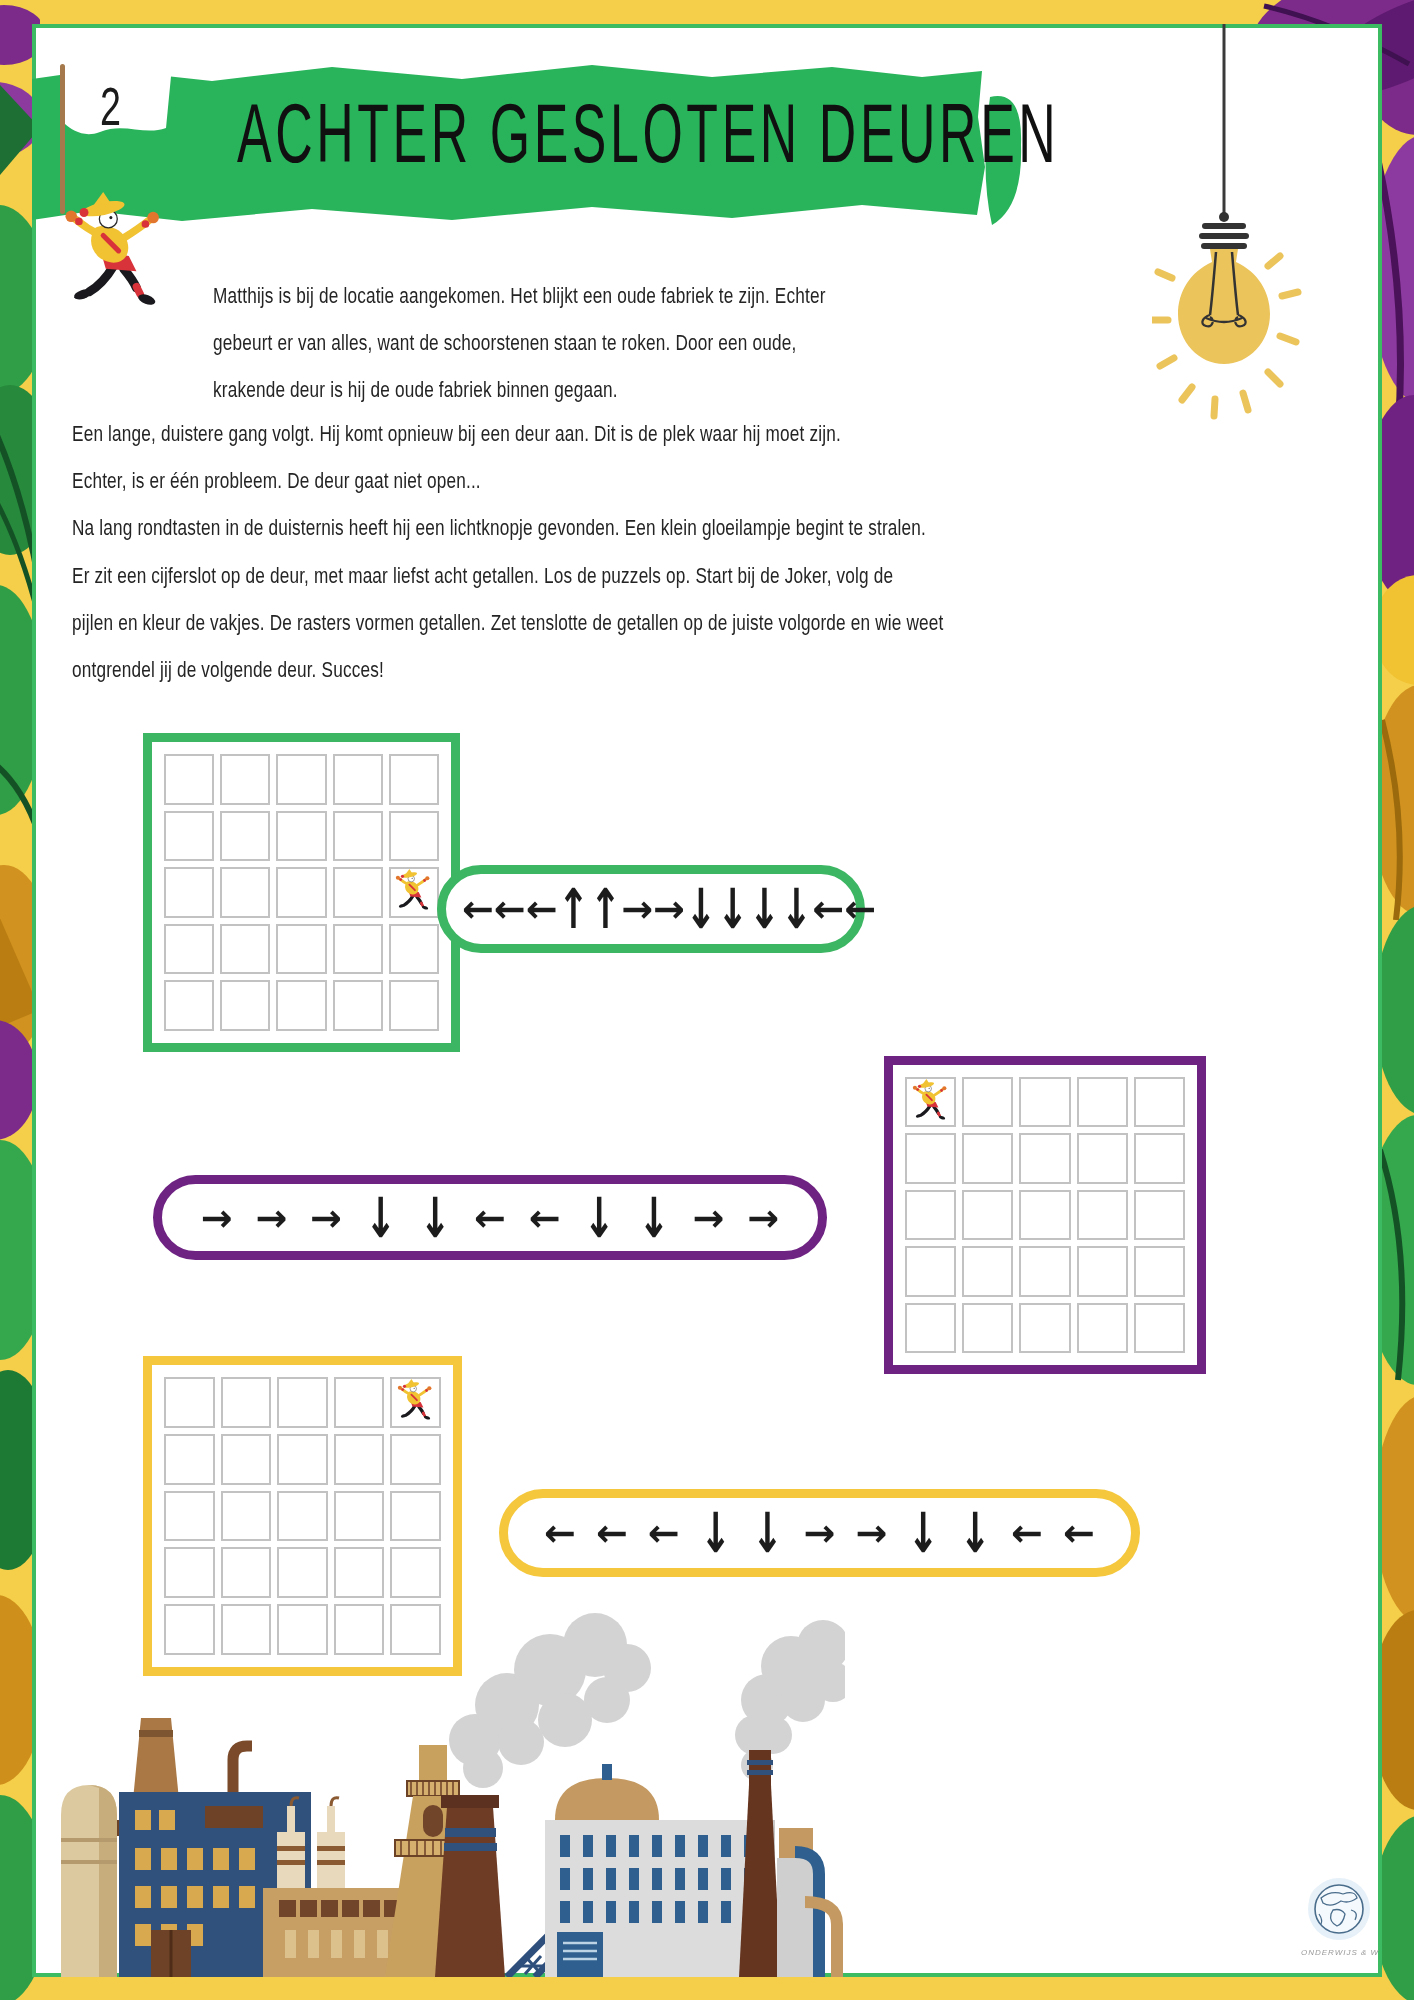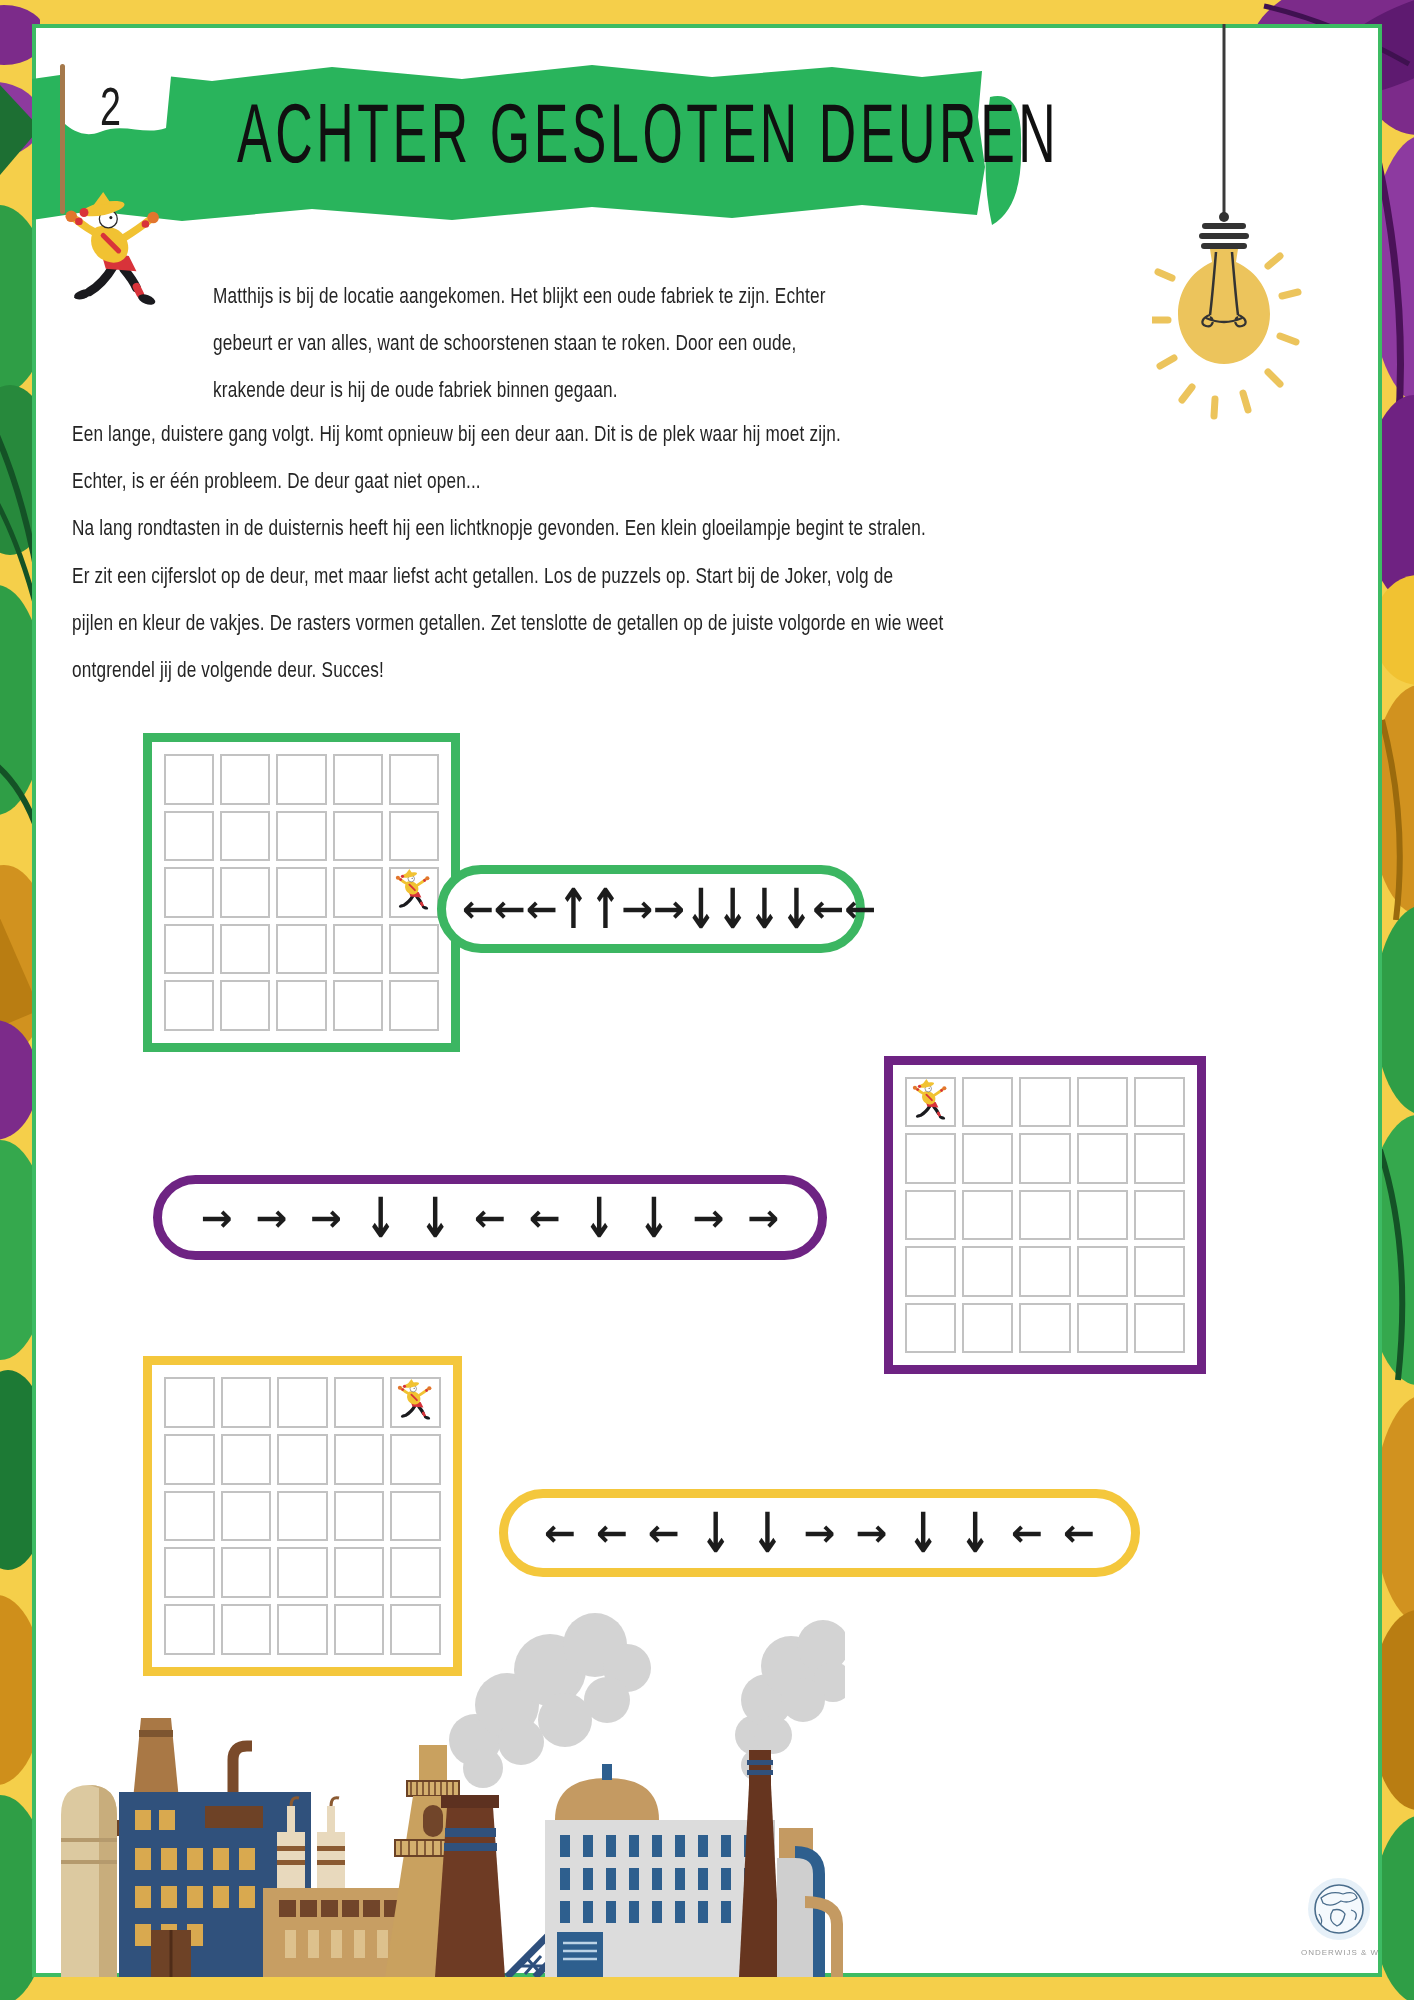--- a/index.html
+++ b/index.html
@@ -23,21 +23,21 @@
   transform:scale(0.86,1.1);transform-origin:left top;white-space:nowrap;}
 .grid-box{position:absolute;z-index:3;background:#fff;border:9px solid var(--accent,#3cb662);
   padding:12px;display:grid;grid-template-columns:repeat(5,1fr);grid-template-rows:repeat(5,1fr);gap:6px;}
 .cell{background:#fff;border:2px solid #c2c2c2;position:relative;display:flex;align-items:center;justify-content:center;}
 .cell svg{width:46px;height:46px;}
 .arrow-pill{position:absolute;z-index:3;background:#fff;border:9px solid var(--accent,#3cb662);
   border-radius:60px;display:flex;align-items:center;justify-content:space-evenly;
   padding:0 16px;font-family:"DejaVu Sans",sans-serif;color:#1c1c1c;}
 .arrow{font-size:38px;font-weight:700;line-height:1;}
 .arrow.vert{transform:scaleY(1.45);}
-.brand{font-size:8px;color:#9a9a9a;letter-spacing:1px;text-align:center;}
+.brand{font-size:8px;color:#9a9a9a;letter-spacing:1px;text-align:center;font-style:italic;}
 svg{display:block;}
 </style>
 </head>
 <body>
 
 <div class="page">
 
   <svg width="0" height="0" style="position:absolute">
     <defs>
       <symbol id="joker-symbol" viewBox="0 0 100 100">

